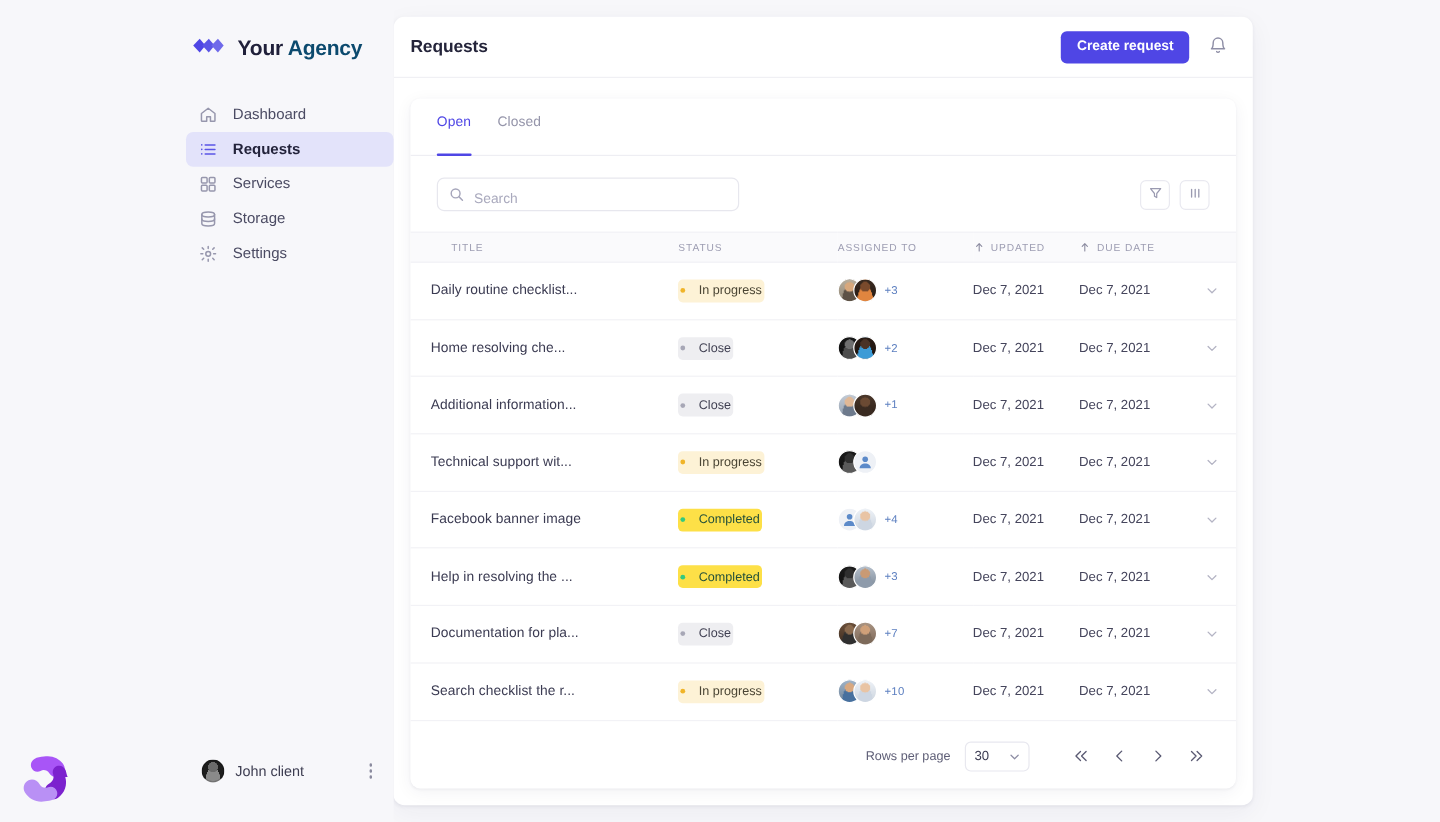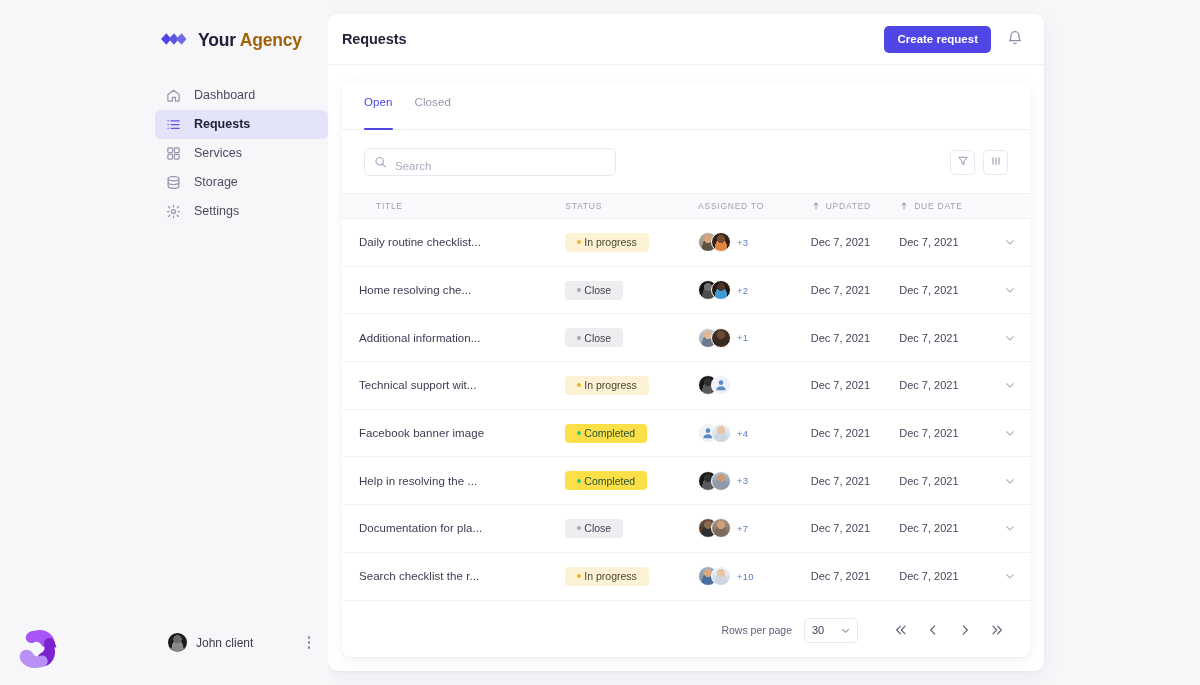--- a/index.html
+++ b/index.html
@@ -41,21 +41,21 @@
     margin-left: 160px;
   }
   .brand-mark { display: block; }
   .brand-text {
     font-size: 17.5px;
     font-weight: bold;
     letter-spacing: -0.2px;
     white-space: nowrap;
   }
   .brand-text .b1 { color: #20203a; }
-  .brand-text .b2 { color: #a16207; }
+  .brand-text .b2 { color: #0c4a6e; }
 
   .nav {
     margin-top: 30px;
     padding: 0 10px 0 10px;
   }
   .nav-item {
     display: flex;
     align-items: center;
     gap: 13px;
     height: 29px;
@@ -294,23 +294,23 @@
   .c-upd    { width: 88px; }
   .c-due    { width: 90px; }
   .c-chev   { width: 40px; }
 
   .title-cell { color: #3b3b52; letter-spacing: .05px; }
   .date-cell { color: #45455c; white-space: nowrap; font-size: 11px; }
 
   .badge {
     display: inline-flex;
     align-items: center;
-    gap: 3px;
+    gap: 11px;
     height: 19px;
-    padding: 0 12px;
+    padding: 0 2px;
     border-radius: 4px;
     font-size: 10.5px;
     white-space: nowrap;
   }
   .badge .dot { width: 4px; height: 4px; border-radius: 50%; display: block; }
   .badge.progress  { background: #fdf2d6; color: #4a4534; }
   .badge.progress .dot { background: #f0b429; }
   .badge.close     { background: #eeeef1; color: #3f3f51; }
   .badge.close .dot { background: #a7a7b6; }
   .badge.completed { background: #fde047; color: #24503a; }

